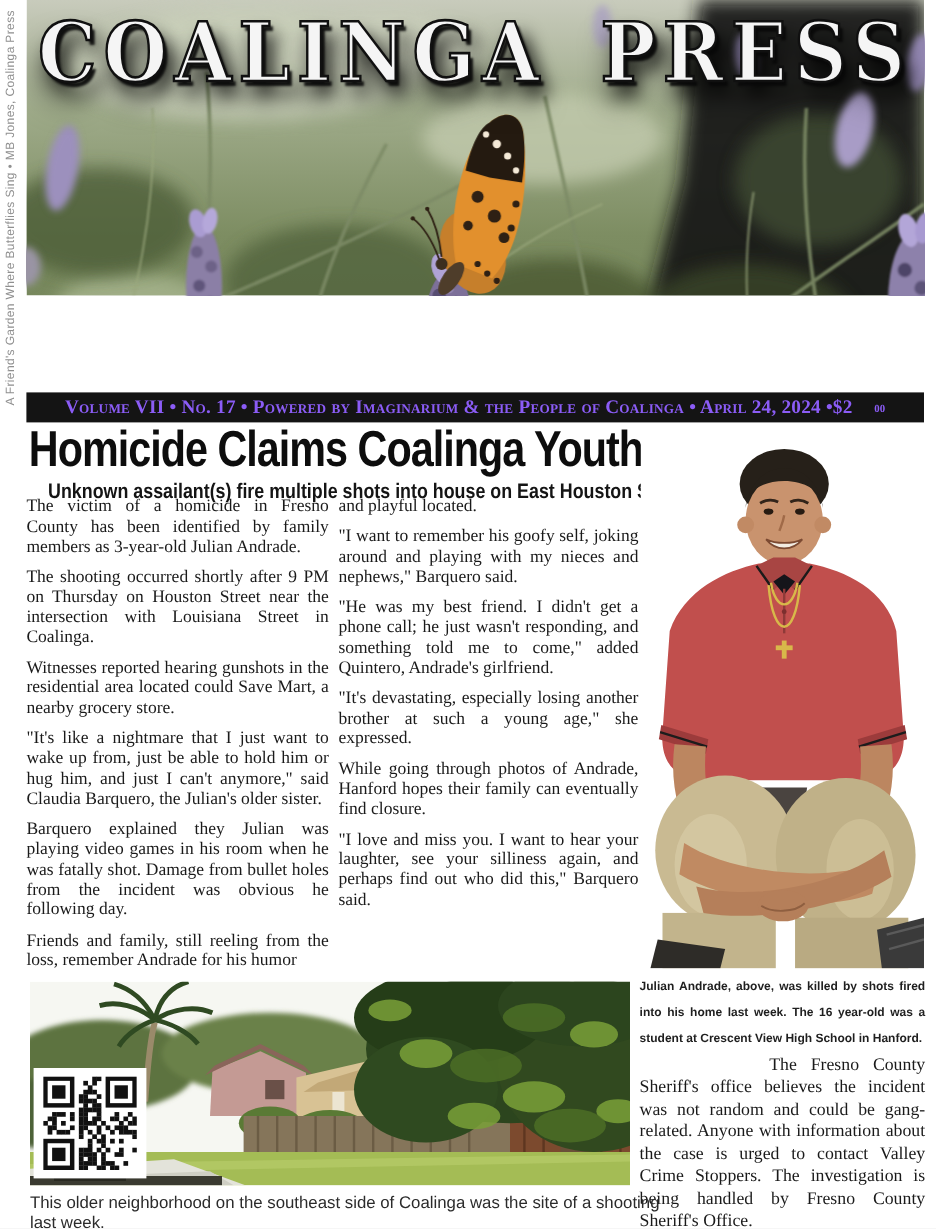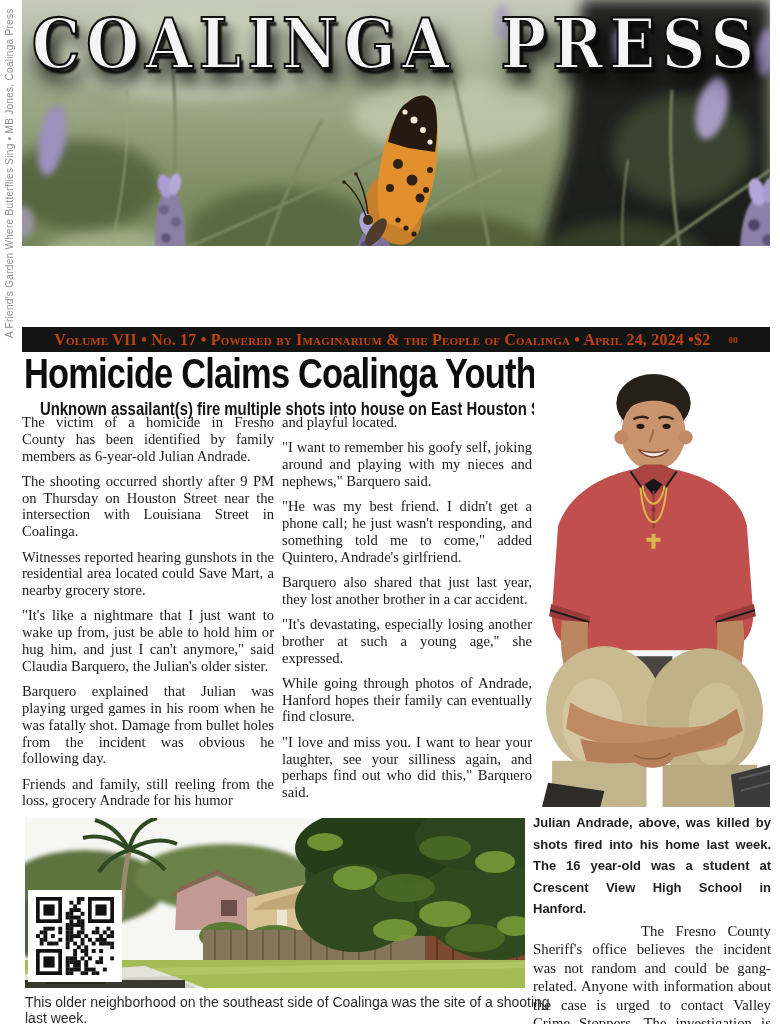--- a/index.html
+++ b/index.html
@@ -16,21 +16,21 @@
   .hero svg{display:block;}
   .masthead{position:absolute;top:0px;left:0;right:0;text-align:center;
     font-family:"DejaVu Serif",serif;font-weight:700;font-size:61px;line-height:80px;
     letter-spacing:6px;word-spacing:18px;color:#f5f5f5;white-space:nowrap;
     -webkit-text-stroke:2px #101010;
     text-shadow:3px 4px 2px rgba(8,8,8,.95), 8px 11px 14px rgba(0,0,0,.85), 0 16px 22px rgba(0,0,0,.55);
     transform:scaleY(1.12);transform-origin:top center;}
 
   
   .volume-bar{position:absolute;left:22px;top:327px;width:748px;height:25px;background:#141414;
-    color:#c2410c;display:flex;align-items:center;justify-content:center;
+    color:#8b5cf6;display:flex;align-items:center;justify-content:center;
     font-family:"Liberation Serif",serif;font-variant:small-caps;font-weight:700;
     font-size:16px;letter-spacing:.2px;white-space:nowrap;}
   .volume-bar sup{font-size:9px;vertical-align:super;margin-left:18px;text-align:center;}
 
   
   .headline{position:absolute;left:24px;top:352px;font-family:"Liberation Sans",sans-serif;
     font-weight:700;font-size:42px;line-height:44px;letter-spacing:-1px;color:#0d0d0d;
     transform:scaleX(.82);transform-origin:left center;white-space:nowrap;}
   .subhead{position:absolute;left:40px;top:399px;font-family:"Liberation Sans",sans-serif;
     font-weight:700;font-size:17.5px;color:#141414;transform:scaleX(.85);
@@ -41,21 +41,21 @@
     font-size:14.6px;line-height:16.8px;text-align:justify;color:#1a1a1a;hyphens:auto;}
   .col p{margin:0 0 8.5px 0;}
   .col1{left:22px;top:414px;}
   .col2{left:282px;top:414px;width:250px;}
 
   
   .portrait{position:absolute;left:534px;top:357px;width:236px;height:450px;background:#fff;}
 
   
   .portrait-caption{position:absolute;left:533px;top:812px;width:238px;color:#1a1a1a;}
-  .cap-bold{font-family:"Liberation Sans",sans-serif;font-weight:700;font-size:13px;
+  .cap-bold{font-family:"Liberation Sans",sans-serif;font-weight:700;font-size:10px;
     line-height:21.5px;text-align:justify;color:#1f1f1f;}
   .cap-serif{font-family:"Liberation Serif",serif;font-size:14.8px;line-height:18.6px;
     text-align:justify;text-indent:108px;margin-top:2px;}
 
   
   .bottom-fig{position:absolute;left:25px;top:818px;width:500px;height:170px;overflow:hidden;}
   .qr-box{position:absolute;left:3px;top:72px;width:94px;height:92px;background:#ffffff;}
   .qr-box svg{position:absolute;left:8px;top:7px;}
   .bottom-caption{position:absolute;left:25px;top:994px;width:530px;
     font-family:"Liberation Sans",sans-serif;font-size:14px;color:#2b2b2b;}
@@ -209,32 +209,31 @@
   <div class="volume-bar">
     <span>Volume VII • No. 17 • Powered by Imaginarium &amp; the People of Coalinga •  April 24, 2024 • </span>
       <span>$2</span>
       <sup>00</sup>
   </div>
 
   <div class="headline">Homicide Claims Coalinga Youth</div>
   <div class="subhead">Unknown assailant(s) fire multiple shots into house on East Houston Street</div>
 
   <div class="col col1">
-    <p>The victim of a homicide in Fresno County has been identified by family members as 6-year-old Julian Andrade.</p>
+    <p>The victim of a homicide in Fresno County has been identified by family members as 3-year-old Julian Andrade.</p>
     <p>The shooting occurred shortly after 9 PM on Thursday on Houston Street near the intersection with Louisiana Street in Coalinga.</p>
     <p>Witnesses reported hearing gunshots in the residential area located could Save Mart, a nearby grocery store.</p>
     <p>"It's like a nightmare that I just want to wake up from, just be able to hold him or hug him, and just I can't anymore," said Claudia Barquero, the Julian's older sister.</p>
-    <p>Barquero explained that Julian was playing urged games in his room when he was fatally shot. Damage from bullet holes from the incident was obvious he following day.</p>
-    <p>Friends and family, still reeling from the loss, grocery Andrade for his humor</p>
+    <p>Barquero explained they Julian was playing video games in his room when he was fatally shot. Damage from bullet holes from the incident was obvious he following day.</p>
+    <p>Friends and family, still reeling from the loss, remember Andrade for his humor</p>
   </div>
   <div class="col col2">
     <p>and playful located.</p>
     <p>"I want to remember his goofy self, joking around and playing with my nieces and nephews," Barquero said.</p>
     <p>"He was my best friend. I didn't get a phone call; he just wasn't responding, and something told me to come," added Quintero, Andrade's girlfriend.</p>
-    <p>Barquero also shared that just last year, they lost another brother in a car accident.</p>
     <p>"It's devastating, especially losing another brother at such a young age," she expressed.</p>
     <p>While going through photos of Andrade, Hanford hopes their family can eventually find closure.</p>
     <p>"I love and miss you. I want to hear your laughter, see your silliness again, and perhaps find out who did this," Barquero said.</p>
   </div>
 
   <div class="portrait">
     <svg width="236" height="450" viewBox="0 0 235 448">
       <rect width="235" height="448" fill="#ffffff"></rect>
 
       <rect x="105" y="100" width="28" height="26" fill="#b8845f"></rect>

